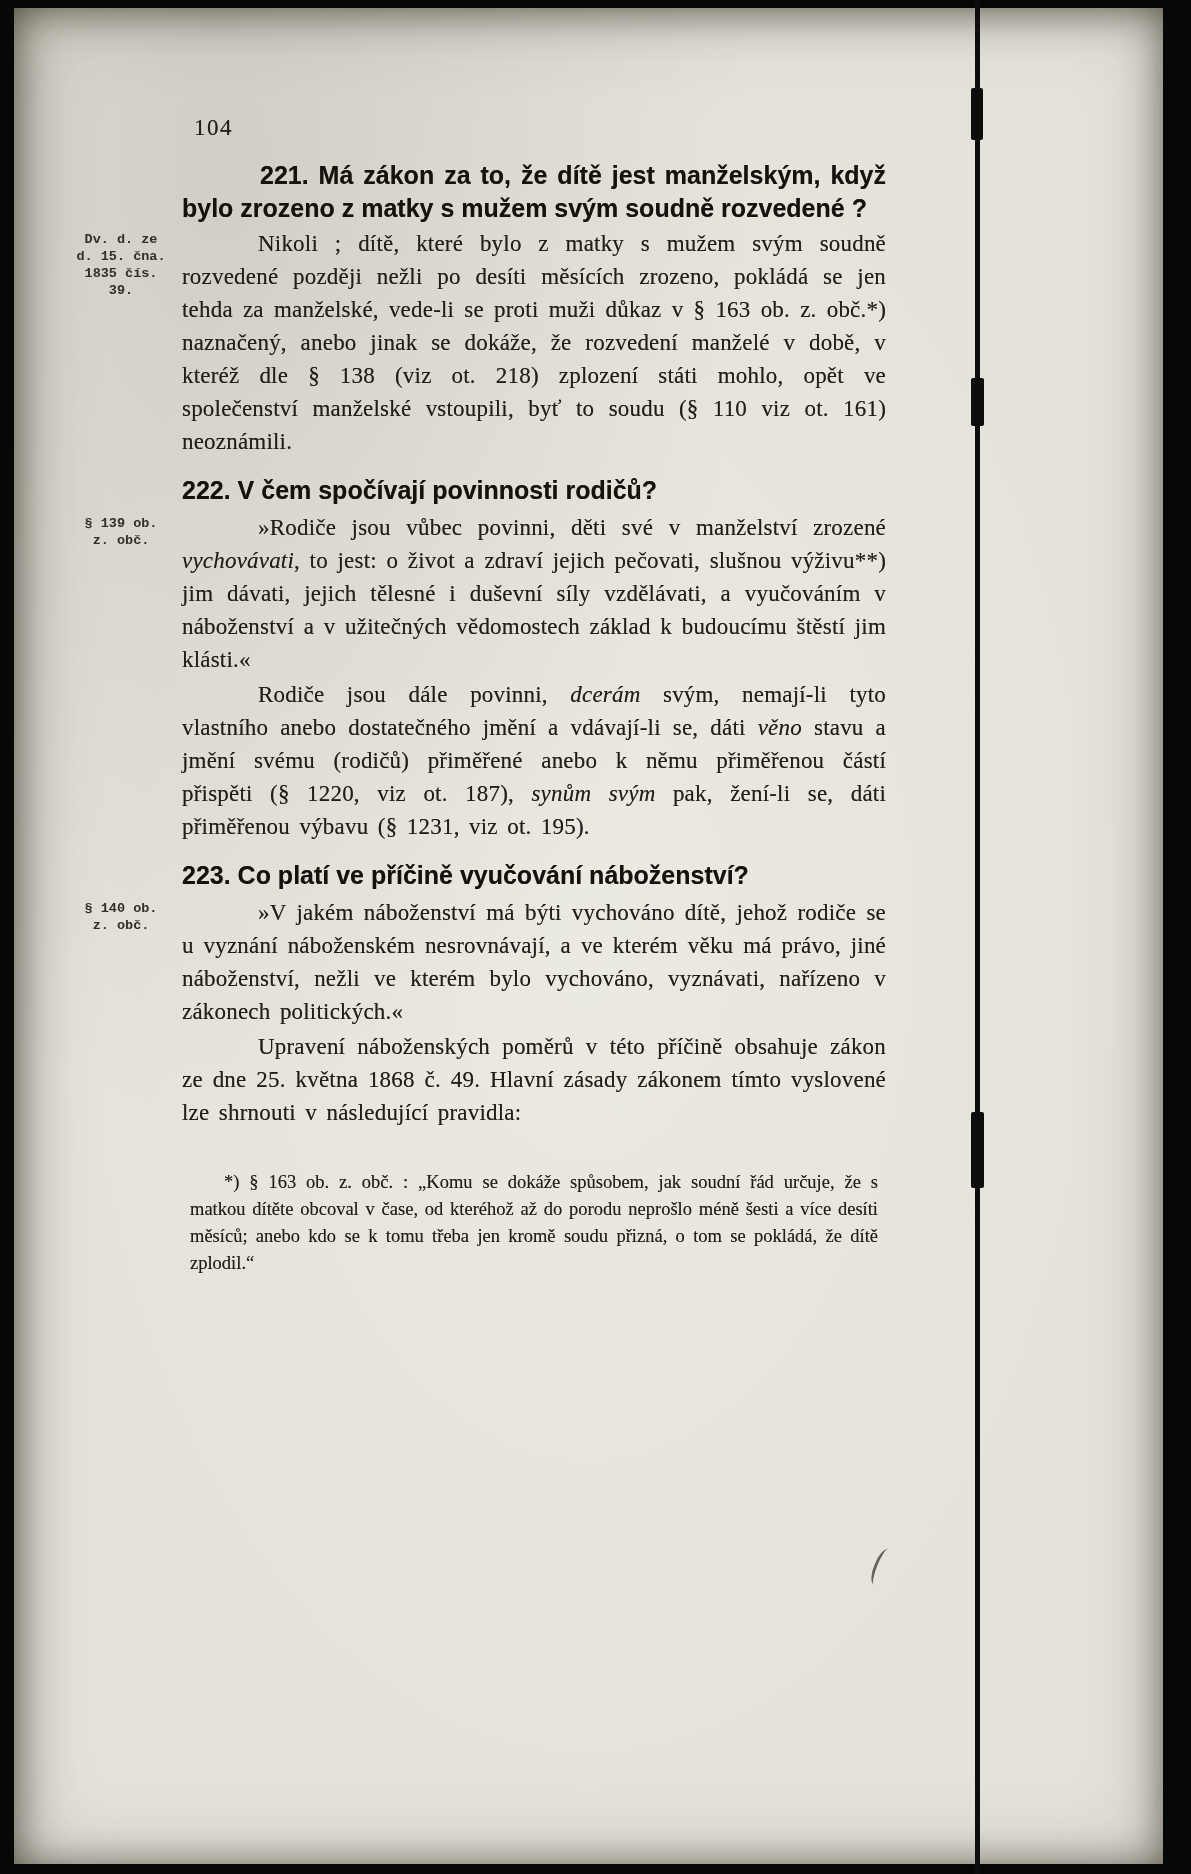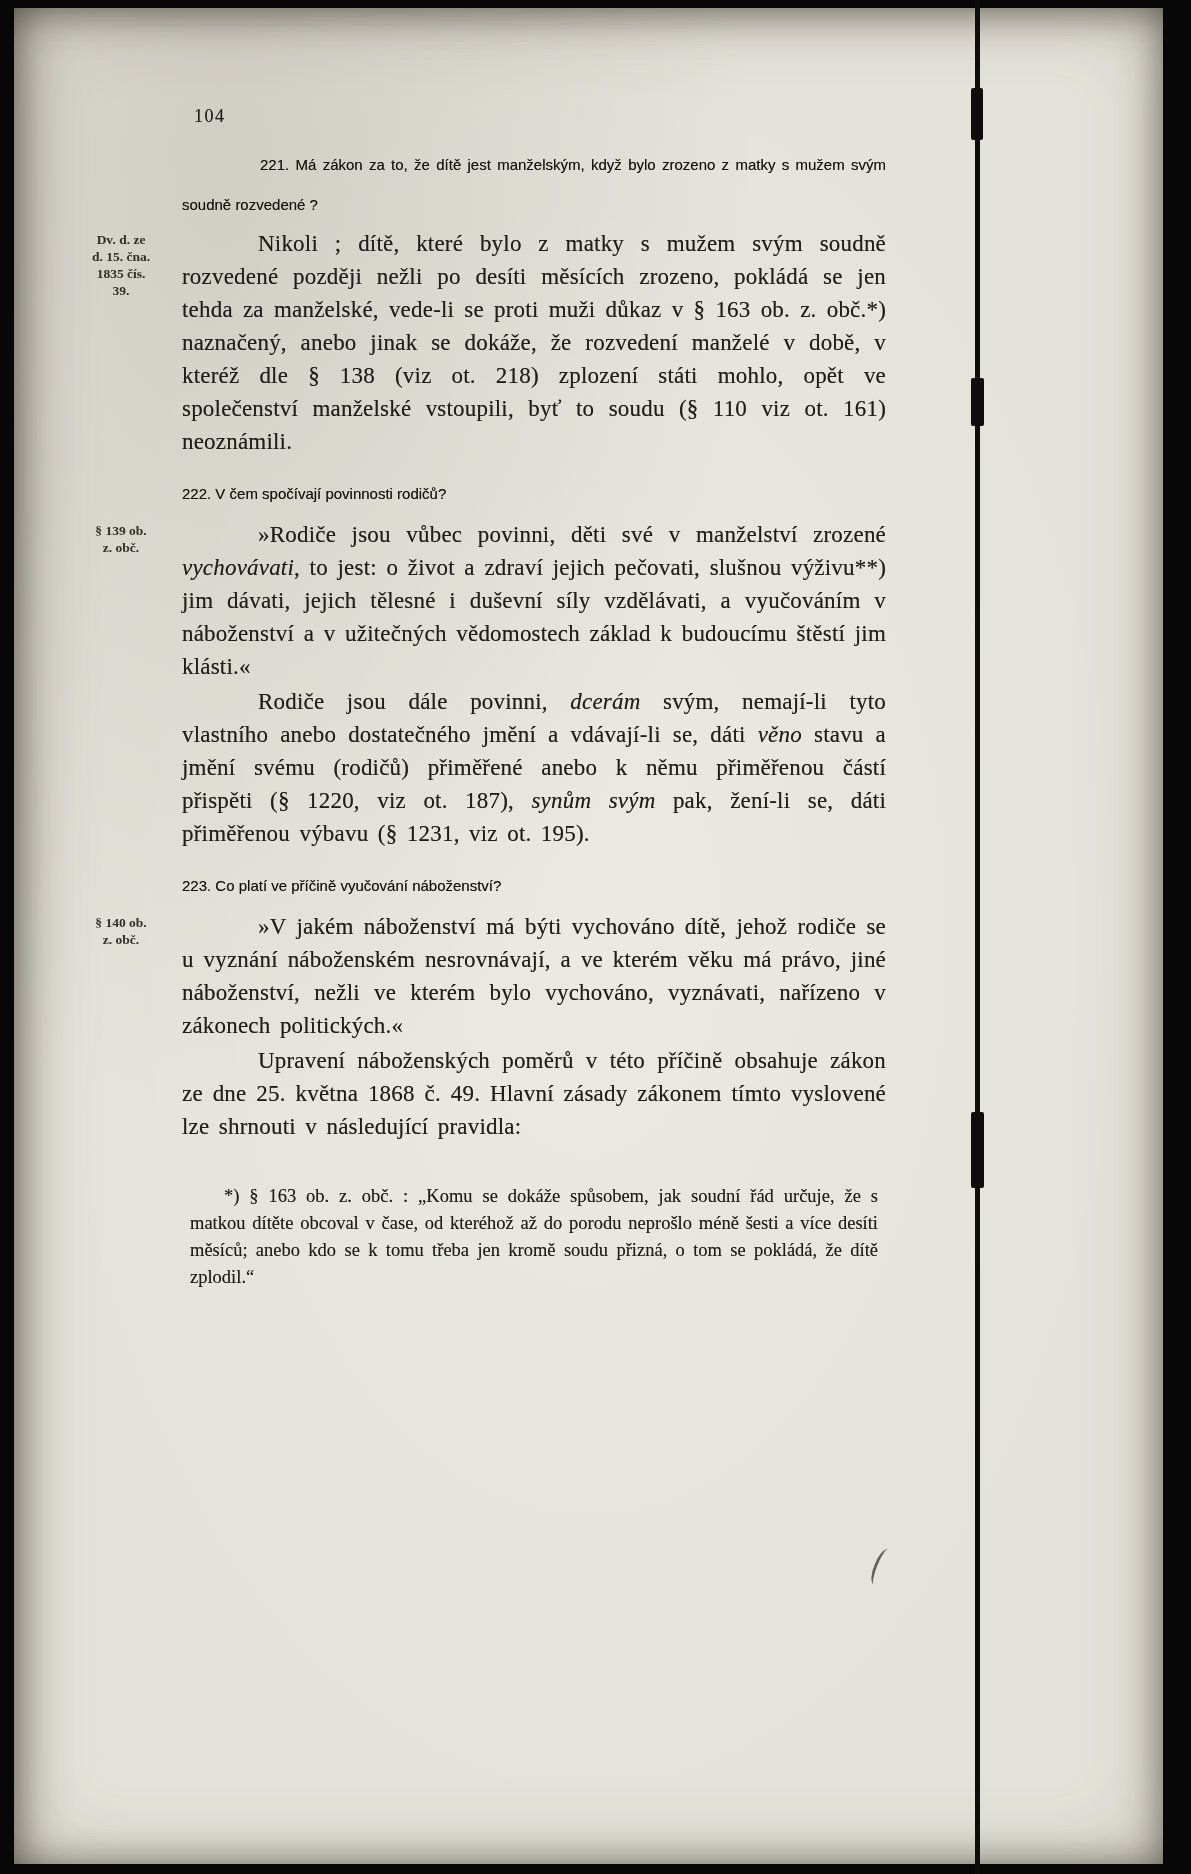--- a/index.html
+++ b/index.html
@@ -31,27 +31,27 @@
       inset 0 24px 42px -18px rgba(40,35,25,.42),
       inset 0 -20px 40px -20px rgba(40,35,25,.30);
   }
   .content{
     position:absolute;left:168px;top:0;width:704px;
     padding-top:98px;
     color:var(--ink);
     text-shadow:0 0 0.5px rgba(32,29,24,.55);
   }
   .page-number{
-    font-size:18px;letter-spacing:1.5px;
-    margin:0 0 18px 12px;
+    font-size:23px;letter-spacing:1.5px;
+    margin:9px 0 18px 12px;
   }
   .q-heading{
     font-family:"Liberation Sans", sans-serif;
-    font-weight:400;color:var(--heading_ink);
-    font-size:15px;line-height:40px;
+    font-weight:700;color:var(--heading_ink);
+    font-size:25px;line-height:33px;
     margin:18px 0 2px 0;
   }
   .q-heading.justified{
     text-align:justify;text-indent:78px;
   }
   .q-heading.centered{
     text-indent:0;
     margin:16px 0 4px 0;
   }
   .body-para{
@@ -61,21 +61,21 @@
     margin:2px 0 0 0;
     text-indent:76px;
   }
   .block{position:relative;}
   .margin-note{
     position:absolute;left:-112px;top:4px;width:102px;
     font-size:13.5px;line-height:17px;font-weight:700;
     color:var(--margin_ink);
     text-align:center;text-shadow:none;
   }
-  .margin-note .mn-line{display:block;}
+  .margin-note .mn-line{display:block;font-family:Liberation Mono, monospace;}
   em.term{}
   .footnotes{
     margin-top:40px;
     font-size:18.5px;line-height:27px;
     word-spacing:2px;
     text-align:justify;
   }
   .footnote{
     margin:8px;text-indent:34px;
   }

